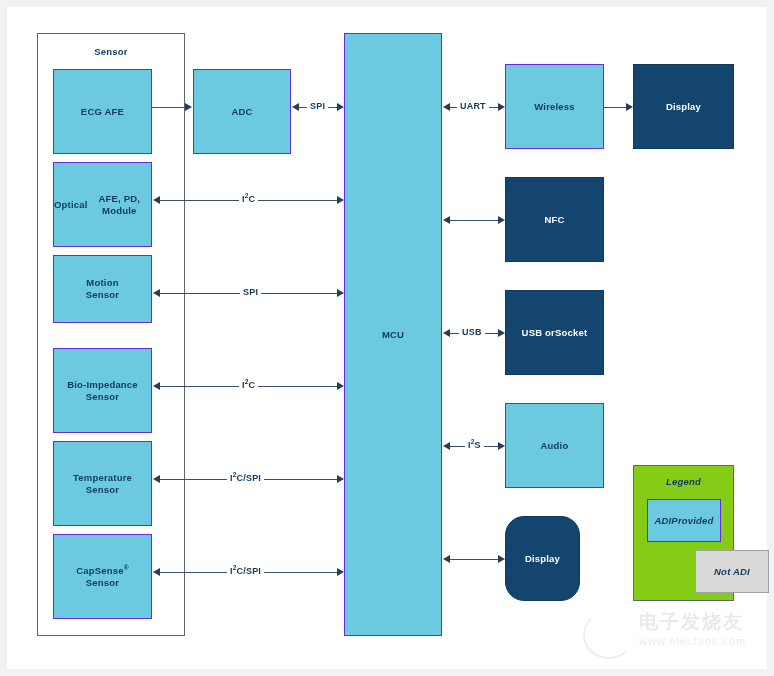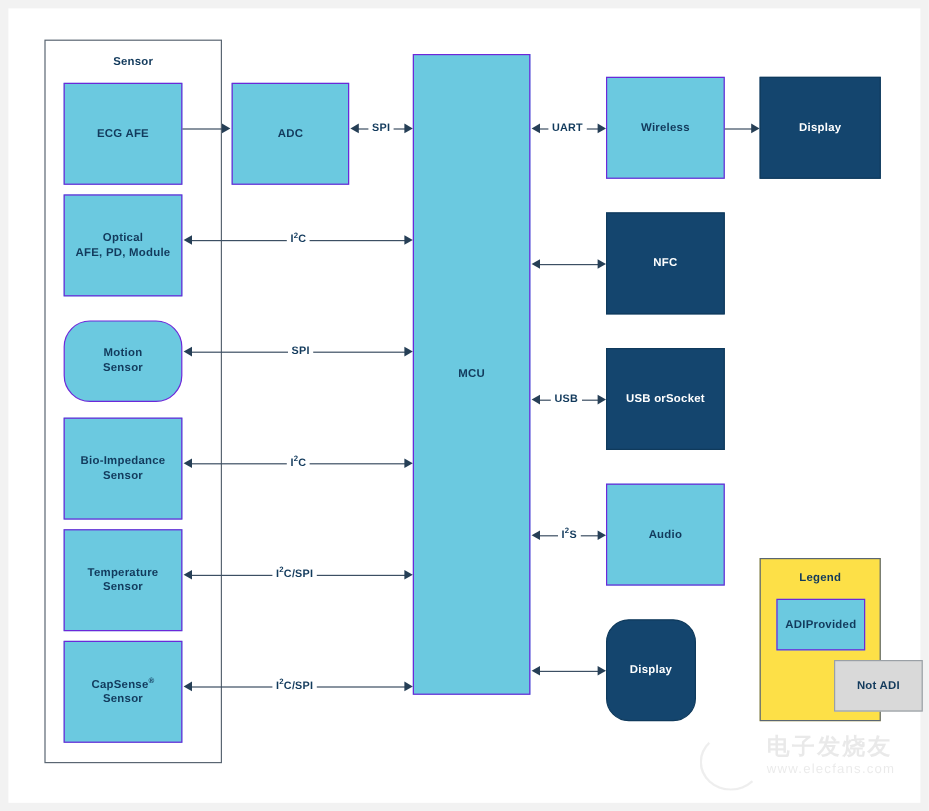--- a/index.html
+++ b/index.html
@@ -76,21 +76,22 @@
     background:#ffffff;
     padding:0 3px;
     white-space:nowrap;
     letter-spacing:.2px;
   }
   .conn-label sup{font-size:6.5px;vertical-align:super;line-height:0;}
   .legend-box{
     position:absolute;
     box-sizing:border-box;
     border:1.5px solid #5a6672;
-    background:#fde047;
+    background:#84cc16;
+    font-style:italic;
   }
   .legend-title{
     position:absolute;
     font-size:9.5px;font-weight:bold;color:#123a5c;
     width:100%;text-align:center;
     letter-spacing:.2px;
   }
   #watermark{
     position:absolute;
     right:10px;bottom:6px;
@@ -122,26 +123,26 @@
 
 <div id="canvas">
 
   <div class="group" style="left:30px;top:26px;width:148px;height:603px;"></div>
   <div class="group-title" style="left:30px;top:39px;width:148px;text-align:center;">Sensor</div>
 
   <div class="blk adi" style="left:46px;top:62px;width:99px;height:85px;">
     <span>ECG AFE</span>
   </div>
 
-  <div class="blk adi" style="left:46px;top:155px;width:99px;height:85px;flex-direction:column;">
+  <div class="blk adi" style="left:46px;top:155px;width:99px;height:85px;flex-direction:row;">
     <span>Optical</span>
     <span>AFE, PD, Module</span>
   </div>
 
-  <div class="blk adi" style="left:46px;top:260px;width:99px;height:68px;flex-direction:column;border-radius:22px;">
+  <div class="blk adi" style="left:46px;top:248px;width:99px;height:68px;flex-direction:column;">
     <span>Motion</span>
     <span>Sensor</span>
   </div>
 
   <div class="blk adi" style="left:46px;top:341px;width:99px;height:85px;flex-direction:column;">
     <span>Bio-Impedance</span>
     <span>Sensor</span>
   </div>
 
   <div class="blk adi" style="left:46px;top:434px;width:99px;height:85px;flex-direction:column;">
@@ -151,21 +152,21 @@
 
   <div class="blk adi" style="left:46px;top:527px;width:99px;height:85px;flex-direction:column;">
     <span><span>CapSense</span><span class="sup-reg">®</span></span>
     <span>Sensor</span>
   </div>
 
   <div class="blk adi" style="left:186px;top:62px;width:98px;height:85px;">
     <span>ADC</span>
   </div>
 
-  <div class="blk adi" style="left:337px;top:38px;width:98px;height:534px;">
+  <div class="blk adi" style="left:337px;top:26px;width:98px;height:603px;">
     <span>MCU</span>
   </div>
 
   <div class="blk adi" style="left:498px;top:57px;width:99px;height:85px;">
     <span>Wireless</span>
   </div>
 
   <div class="blk notadi" style="left:626px;top:57px;width:101px;height:85px;">
     <span>Display</span>
   </div>

